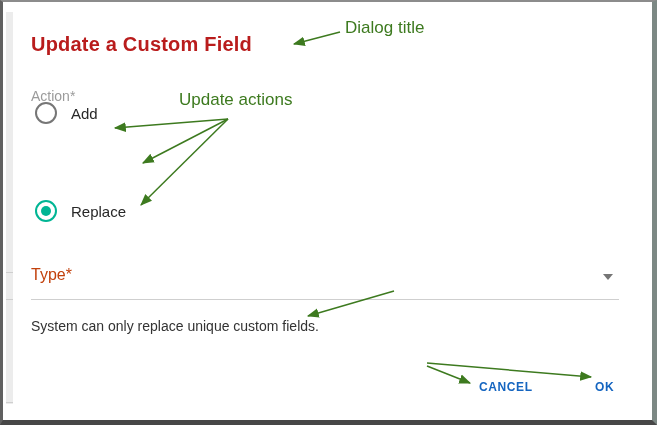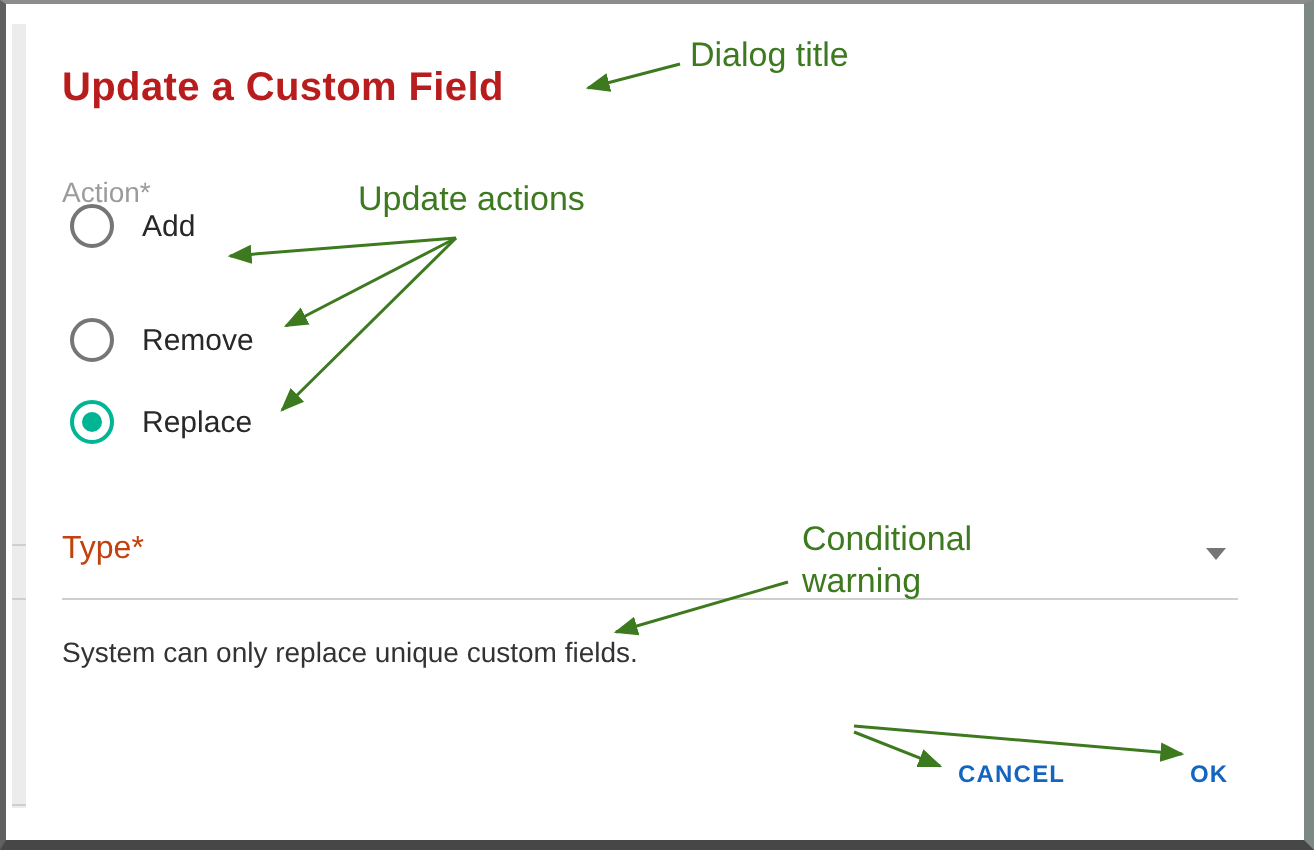--- a/index.html
+++ b/index.html
@@ -107,45 +107,40 @@
 
   <h1 class="dialog-title">Update a Custom Field</h1>
 
   <div class="field-label action-label">Action*</div>
 
   <div class="radio-row row-add">
     <span class="radio-circle"></span>
     <span class="radio-label">Add</span>
   </div>
 
-  <div class="radio-row row-remove">
-    <span class="radio-circle"></span>
-    <span class="radio-label">Remove</span>
-  </div>
 
   <div class="radio-row row-replace selected">
     <span class="halo"></span>
     <span class="radio-circle"></span>
     <span class="radio-label">Replace</span>
   </div>
 
   <div class="type-select">
     <span class="type-label">Type*</span>
     <span class="dropdown-arrow"></span>
     <span class="select-underline"></span>
   </div>
 
   <div class="warning-text">System can only replace unique custom fields.</div>
 
   <button class="cmd-button btn-cancel">CANCEL</button>
   <button class="cmd-button btn-ok">OK</button>
 
   <div class="annotation ann-dialog-title">Dialog title</div>
   <div class="annotation ann-update-actions">Update actions</div>
-  <div class="annotation ann-conditional-warning">Conditional warning</div>
 
   <svg class="arrows-overlay" viewBox="0 0 657 425" xmlns="http://www.w3.org/2000/svg">
     <defs>
       <marker id="ah" viewBox="0 0 10 8" refX="9" refY="4" markerWidth="8" markerHeight="7" orient="auto-start-reverse">
         <path d="M0,0 L10,4 L0,8 Z" fill="#3d7a1f"></path>
       </marker>
     </defs>
     <g stroke="#3d7a1f" stroke-width="1.5" fill="none">
       <line x1="337" y1="30" x2="291" y2="42" marker-end="url(#ah)"></line>
       <line x1="225" y1="117" x2="112" y2="126" marker-end="url(#ah)"></line>

